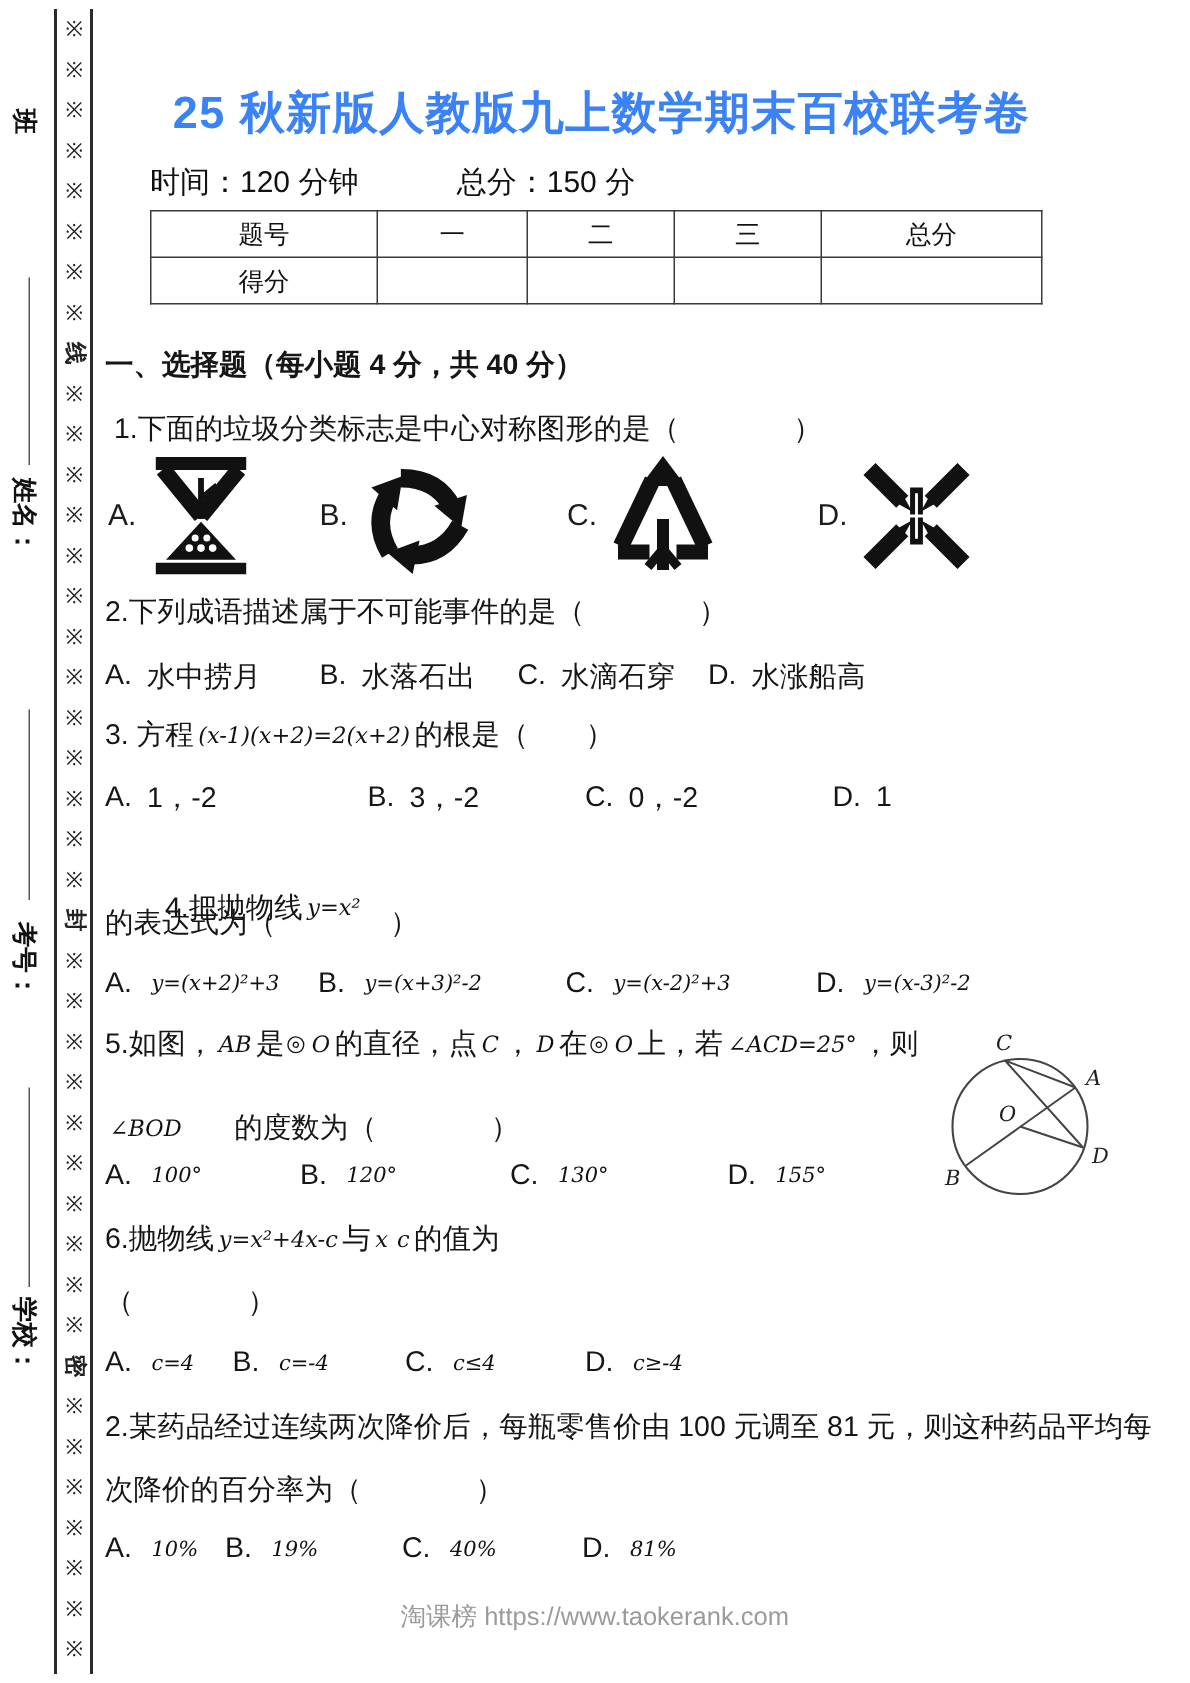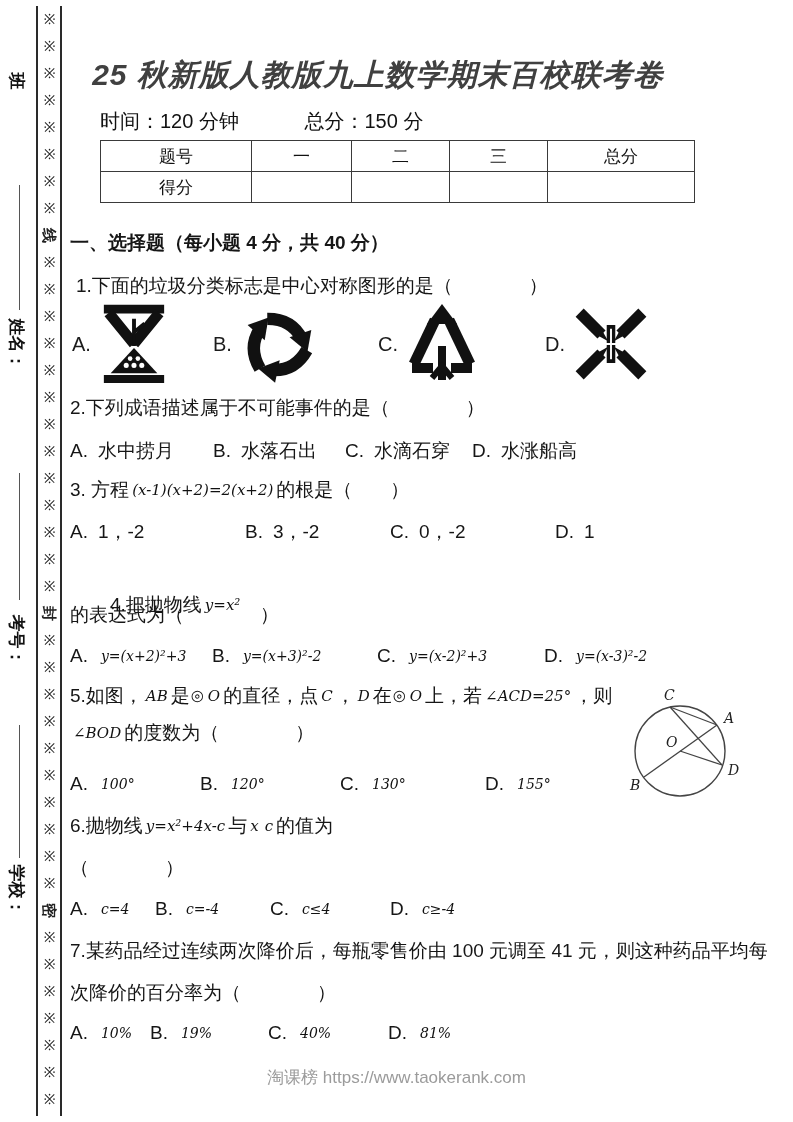--- a/index.html
+++ b/index.html
@@ -11,22 +11,22 @@
   .rule-v{position:absolute;top:6px;height:1110px;width:2px;background:#2a2a2a;}
   .rule-v.left{left:36px;}
   .rule-v.right{left:60px;}
   .seal-line{position:absolute;left:41px;top:6px;width:17px;display:flex;flex-direction:column;align-items:center;}
   .seal-item{height:27px;line-height:27px;font-size:14px;color:#222;}
   .seal-char{transform:rotate(90deg);font-weight:700;font-size:15px;}
   .side-label{position:absolute;left:16px;transform:translate(-50%,-50%) rotate(90deg);
     font-size:17px;font-weight:700;white-space:nowrap;color:#111;}
   .blank-line{position:absolute;left:19px;width:1px;background:#555;}
   
-  .title{position:absolute;left:63px;top:55px;width:630px;text-align:center;
-    font-size:30px;font-weight:700;letter-spacing:1px;color:#404040;font-style:italic;}
+  .title{position:absolute;left:86px;top:55px;width:630px;text-align:center;
+    font-size:30px;font-weight:700;letter-spacing:1px;color:#3b82f6;}
   .meta{position:absolute;left:70px;top:108px;width:630px;text-align:left;font-size:20px;color:#111;}
   .meta span{margin:0 30px;}
   
   .score-table{position:absolute;left:100px;top:140px;border-collapse:collapse;}
   .score-table td{border:1.6px solid #3a3a3a;height:30px;text-align:center;font-size:17px;color:#111;padding:0;}
   .score-table td.c0{width:150px;text-align:center;}
   .score-table td.c1{width:99px;}
   .score-table td.c2{width:97px;}
   .score-table td.c3{width:97px;}
   .score-table td.c4{width:146px;}
@@ -282,21 +282,21 @@
       <span>的直径，点</span>
       <span class="m">C</span>
       <span>，</span>
       <span class="m">D</span>
       <span>在⊙</span>
       <span class="m">O</span>
       <span>上，若</span>
       <span class="m">∠ACD=25°</span>
       <span>，则</span>
   </div>
-  <div class="tline" style="top:37px;">
+  <div class="tline" style="top:56px;gap:32px;">
     <span class="m">∠BOD</span>
       <span>的度数为（　　　　）</span>
   </div>
   <div class="orow q5o" style="top:88px;">
     <span class="opt">
         <span class="lab">A.</span>
         <span class="m">100°</span>
       </span>
     <span class="opt">
         <span class="lab">B.</span>
@@ -346,21 +346,21 @@
   <span class="opt">
       <span class="lab">C.</span>
       <span class="m">c≤4</span>
     </span>
   <span class="opt">
       <span class="lab">D.</span>
       <span class="m">c≥-4</span>
     </span>
 </div>
 
-<div class="tline" style="top:938px;">7.某药品经过连续两次降价后，每瓶零售价由 100 元调至 41 元，则这种药品平均每</div>
+<div class="tline" style="top:938px;">2.某药品经过连续两次降价后，每瓶零售价由 100 元调至 81 元，则这种药品平均每</div>
 <div class="tline" style="top:980px;">次降价的百分率为（　　　　）</div>
 <div class="orow q7o" style="top:1020px;">
   <span class="opt">
       <span class="lab">A.</span>
       <span class="m">10%</span>
     </span>
   <span class="opt">
       <span class="lab">B.</span>
       <span class="m">19%</span>
     </span>

